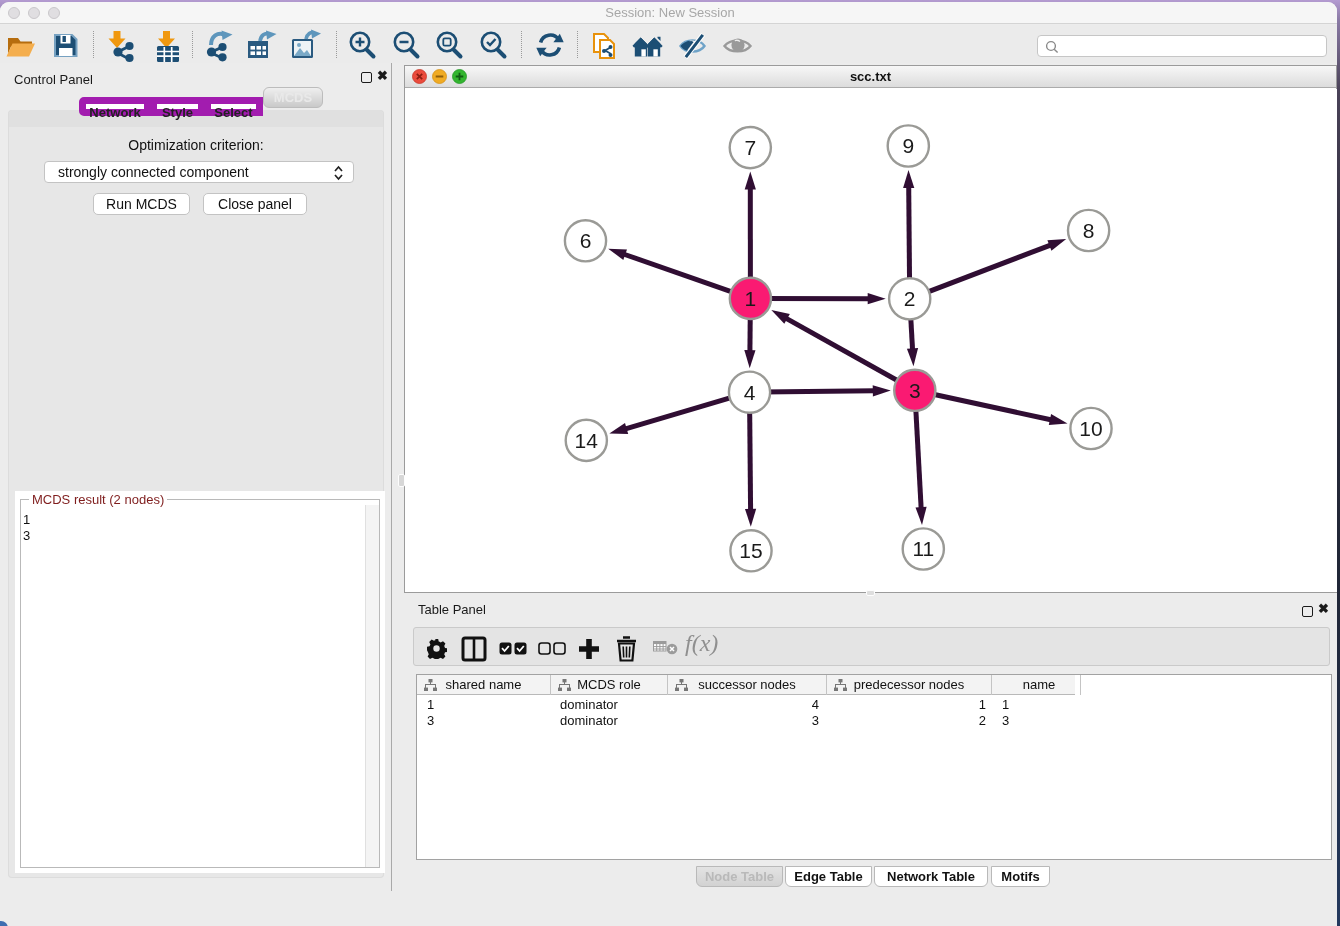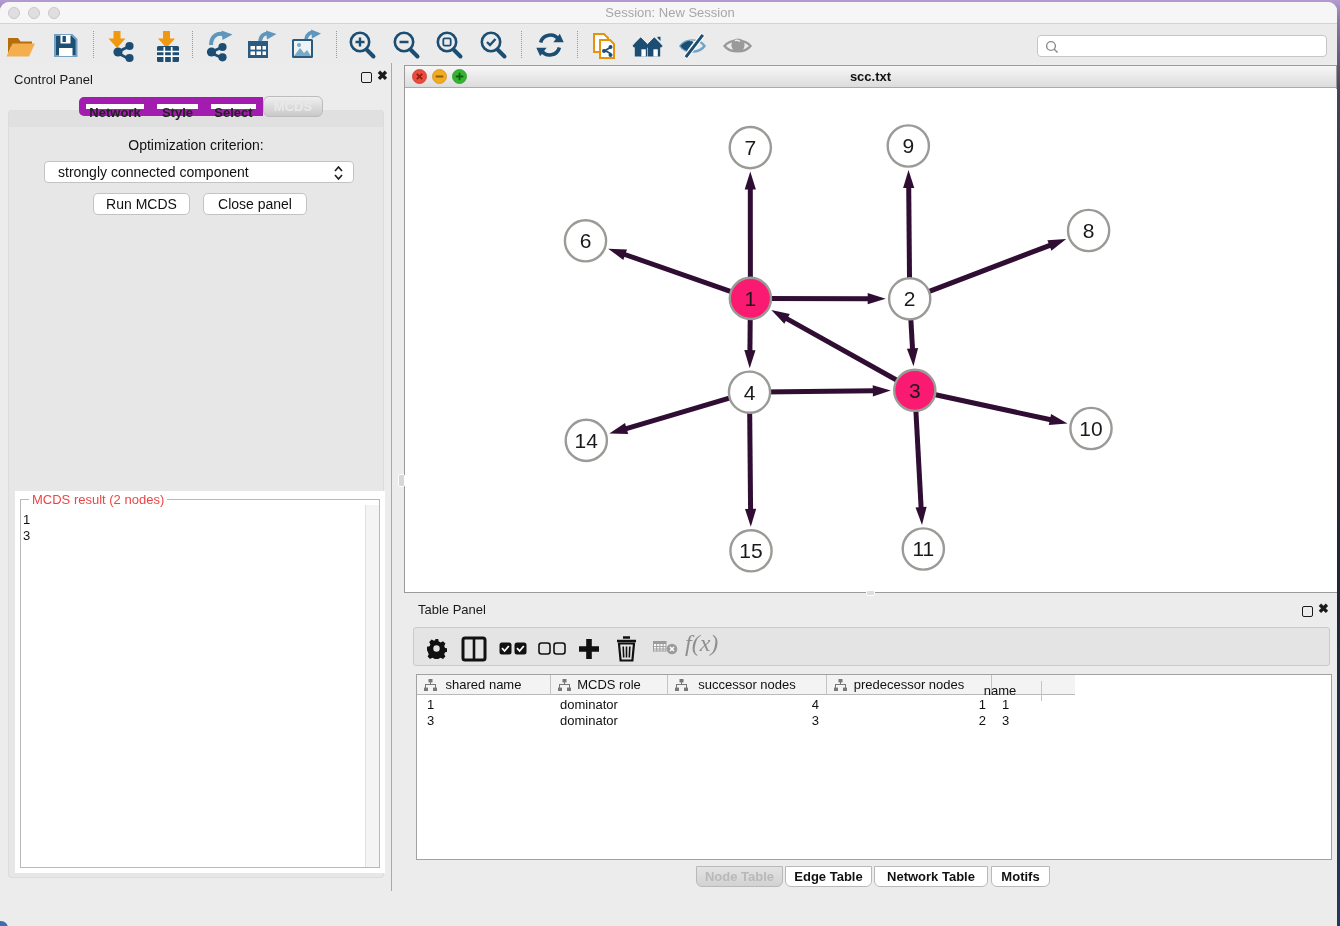--- a/index.html
+++ b/index.html
@@ -37,21 +37,21 @@
   font-size:13px; font-weight:bold; color:#222; text-align:center; line-height:18px; }
 #tab-mcds { background:linear-gradient(#efefef,#c9c9c9); color:#e9e9e9; border-radius:6px;
   border:1px solid #bcbcbc; }
 #optlabel { position:absolute; left:0; top:74px; width:392px; text-align:center; font-size:14px; color:#111; }
 #dropdown { position:absolute; left:44px; top:98px; width:310px; height:22px; background:#fff;
   border:1px solid #c3c3c3; border-radius:4px; font-size:14px; color:#111; line-height:21px; padding-left:13px; }
 .btn { position:absolute; top:130px; height:22px; background:#fff; border:1px solid #c3c3c3;
   border-radius:5px; font-size:14px; color:#111; text-align:center; line-height:20px; }
 #resultbox { position:absolute; left:15px; top:428px; width:370px; height:382px; background:#fff; }
 #fieldset { position:absolute; left:5px; top:8px; right:5px; bottom:5px; border:1px solid #b9b9b9; }
-#fieldlegend { position:absolute; left:8px; top:-8px; background:#fff; padding:0 3px; font-size:13px; color:#ef4444; }
+#fieldlegend { position:absolute; left:8px; top:-8px; background:#fff; padding:0 3px; font-size:13px; color:#7f1d1d; }
 #resscroll { position:absolute; right:6px; top:14px; width:14px; bottom:6px; background:#f4f4f4;
   border-left:1px solid #e0e0e0; }
 .resitem { position:absolute; left:8px; font-size:13px; color:#111; }
 
 #netwin { position:absolute; left:404px; top:2px; width:933px; height:528px;
   border:1px solid #9b9b9b; background:#fff; }
 #nettitle { position:absolute; left:0; top:0; width:100%; height:22px;
   background:linear-gradient(#f7f7f7,#dcdcdc); border-bottom:1px solid #ababab; }
 #nettitle .t { position:absolute; top:3px; width:100%; text-align:center; font-size:13px; font-weight:bold; color:#111; }
 #netcanvas { position:absolute; left:0; top:23px; width:932px; height:503px; background:#fff; }
@@ -235,21 +235,21 @@
     <div id="cpanel">
       <div id="cpanel-title">Control Panel</div>
       <div class="hdr-float" style="left:361px"></div>
       <div class="hdr-x" style="left:377px">✖</div>
       <div id="tabpanelbg">
           <div class="innerband"></div>
         </div>
       <div class="cptab" style="left:79px; width:72px; border-radius:5px 0 0 5px;">Network</div>
       <div class="cptab" style="left:150px; width:55px;">Style</div>
       <div class="cptab" style="left:204px; width:59px;">Select</div>
-      <div class="cptab" id="tab-mcds" style="left:263px; top:33px; width:60px; height:21px; line-height:20px;">MCDS</div>
+      <div class="cptab" id="tab-mcds" style="left:263px; top:24px; width:60px; height:21px; line-height:20px;">MCDS</div>
       <div id="optlabel">Optimization criterion:</div>
       <div id="dropdown">strongly connected component<svg class="abs" style="right:9px;top:3px" width="11" height="16" viewBox="0 0 11 16">
             <path d="M2 6 L5.5 2 L9 6 M2 10 L5.5 14 L9 10" fill="none" stroke="#222" stroke-width="1.7"></path>
           </svg></div>
       <div class="btn" style="left:93px; width:97px;">Run MCDS</div>
       <div class="btn" style="left:203px; width:104px;">Close panel</div>
       <div id="resultbox">
         <div id="fieldset">
             <div id="fieldlegend">MCDS result (2 nodes)</div>
           </div>
@@ -398,21 +398,21 @@
                 </g>
               </svg><span>successor nodes</span></div>
           <div class="th" style="left:410px; width:165px;"><svg class="hicon" width="13" height="12" viewBox="0 0 13 12">
                 <g fill="#777">
                   <rect x="4.5" y="0" width="4" height="3.4"></rect>
                   <rect x="0" y="8.6" width="4" height="3.4"></rect>
                   <rect x="9" y="8.6" width="4" height="3.4"></rect>
                   <path d="M6 3 h1 v3 H2 v3 H1 V5 h5 Z M7 5 h5 v4 h-1 V6 H6 Z"></path>
                 </g>
               </svg><span>predecessor nodes</span></div>
-          <div class="th" style="left:542px; width:83px;margin-top:6px;"><span>name</span></div>
+          <div class="th" style="left:581px; width:83px;"><span>name</span></div>
         </div>
         <div class="td" style="left:10px; top:22px;">1</div>
         <div class="td" style="left:143px; top:22px;">dominator</div>
         <div class="td" style="left:251px; top:22px; width:151px; text-align:right;">4</div>
         <div class="td" style="left:410px; top:22px; width:159px; text-align:right;">1</div>
         <div class="td" style="left:585px; top:22px;">1</div>
         <div class="td" style="left:10px; top:38px;">3</div>
         <div class="td" style="left:143px; top:38px;">dominator</div>
         <div class="td" style="left:251px; top:38px; width:151px; text-align:right;">3</div>
         <div class="td" style="left:410px; top:38px; width:159px; text-align:right;">2</div>

